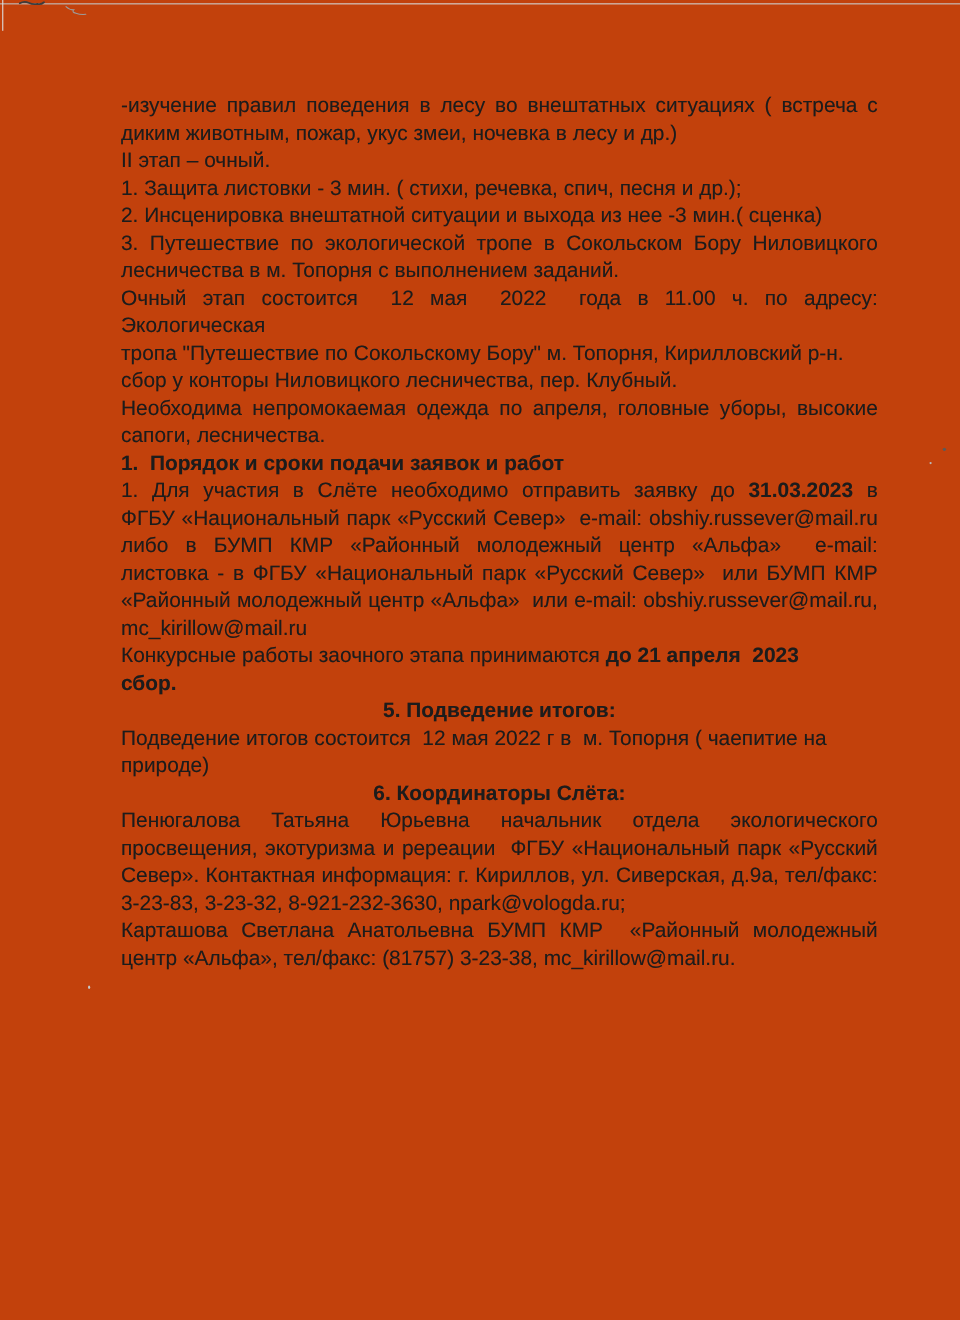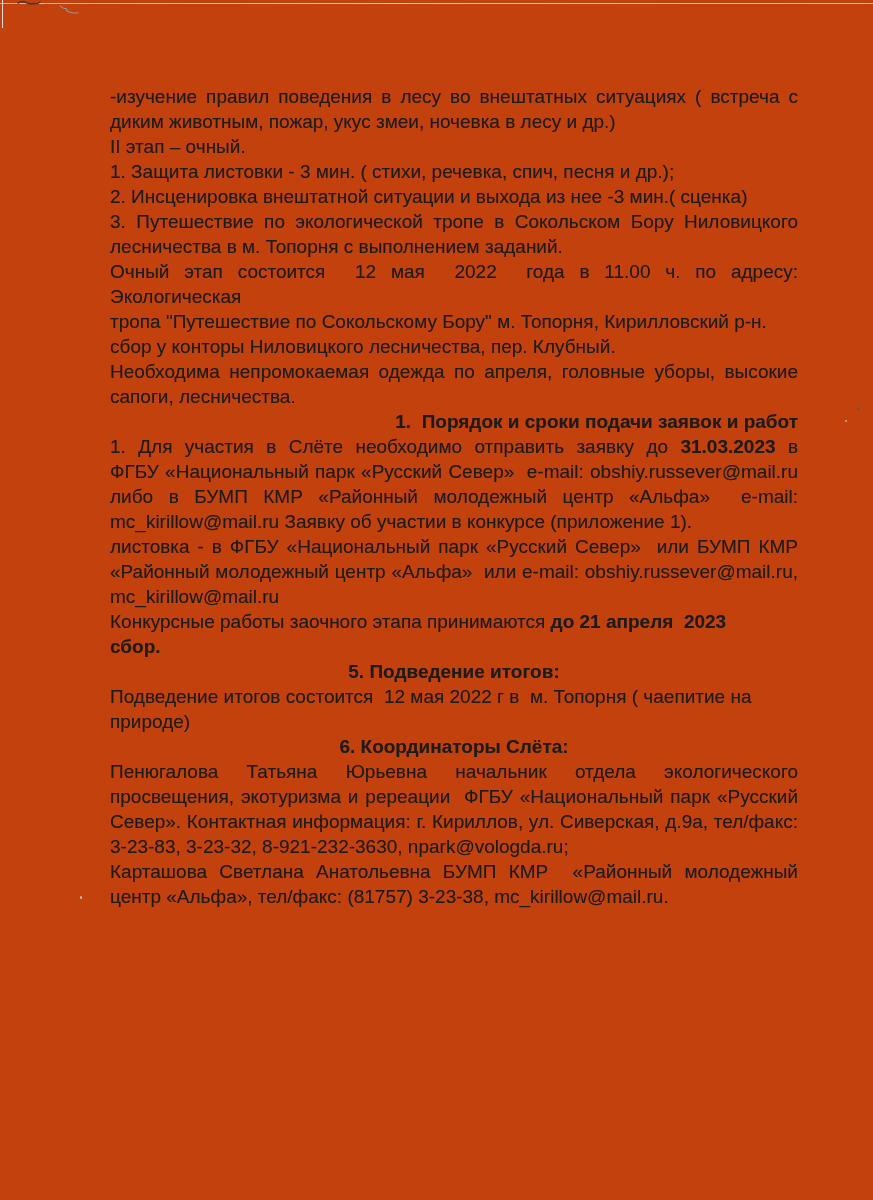--- a/index.html
+++ b/index.html
@@ -20,21 +20,21 @@
     position:absolute;left:110px;top:84px;width:688px;
     font-size:19px;line-height:25px;color:#1c1c1c;
     text-shadow:0 0 .5px rgba(25,25,25,.38);
   }
   p.ln{margin:0;padding:0;}
   .j{text-align:justify;text-align-last:justify;}
   .b{font-weight:bold;}
   .c{text-align:center;margin-right:50px;font-weight:bold;}
   .i34{padding-left:34px;}
   .i26{padding-left:26px;}
-  .mt8{margin-top:8px;text-align:right;}  .mt13{margin-top:13px;} .mt14{margin-top:14px;}
+  .mt8{margin-top:8px;}  .mt13{margin-top:13px;} .mt14{margin-top:14px;}
   .mt17{margin-top:17px;} .mt18{margin-top:18px;} .mt20{margin-top:20px;}
   .mt22{margin-top:22px;}
 </style>
 </head>
 <body>
 
 <div class="page">
 
   <div class="edge-top"></div>
   <div class="edge-left"></div>
@@ -63,21 +63,20 @@
     <p class="ln">тропа "Путешествие по Сокольскому Бору" м. Топорня, Кирилловский р-н.</p>
     <p class="ln">сбор у конторы Ниловицкого лесничества, пер. Клубный.</p>
     <p class="ln j">Необходима непромокаемая одежда по апреля, головные уборы, высокие</p>
     <p class="ln">сапоги, лесничества.</p>
 
     <p class="ln b i34 mt8">1.&nbsp; Порядок и сроки подачи заявок и работ</p>
 
     <p class="ln j i34 mt20"><span>1. Для участия в Слёте необходимо отправить заявку до </span><b>31.03.2023</b><span> в</span></p>
     <p class="ln j">ФГБУ «Национальный парк «Русский Север»&nbsp; e-mail: obshiy.russever@mail.ru</p>
     <p class="ln j">либо в БУМП КМР «Районный молодежный центр «Альфа»&nbsp; e-mail:</p>
-    <p class="ln">mc_kirillow@mail.ru Заявку об участии в конкурсе (приложение 1).</p>
 
     <p class="ln j">листовка - в ФГБУ «Национальный парк «Русский Север»&nbsp; или БУМП КМР</p>
     <p class="ln j">«Районный молодежный центр «Альфа»&nbsp; или e-mail: obshiy.russever@mail.ru,</p>
     <p class="ln">mc_kirillow@mail.ru</p>
 
     <p class="ln i26 mt13"><span>Конкурсные работы заочного этапа принимаются </span><b>до 21 апреля&nbsp; 2023</b></p>
     <p class="ln i26 b">сбор.</p>
 
     <p class="ln c">5. Подведение итогов:</p>
 

